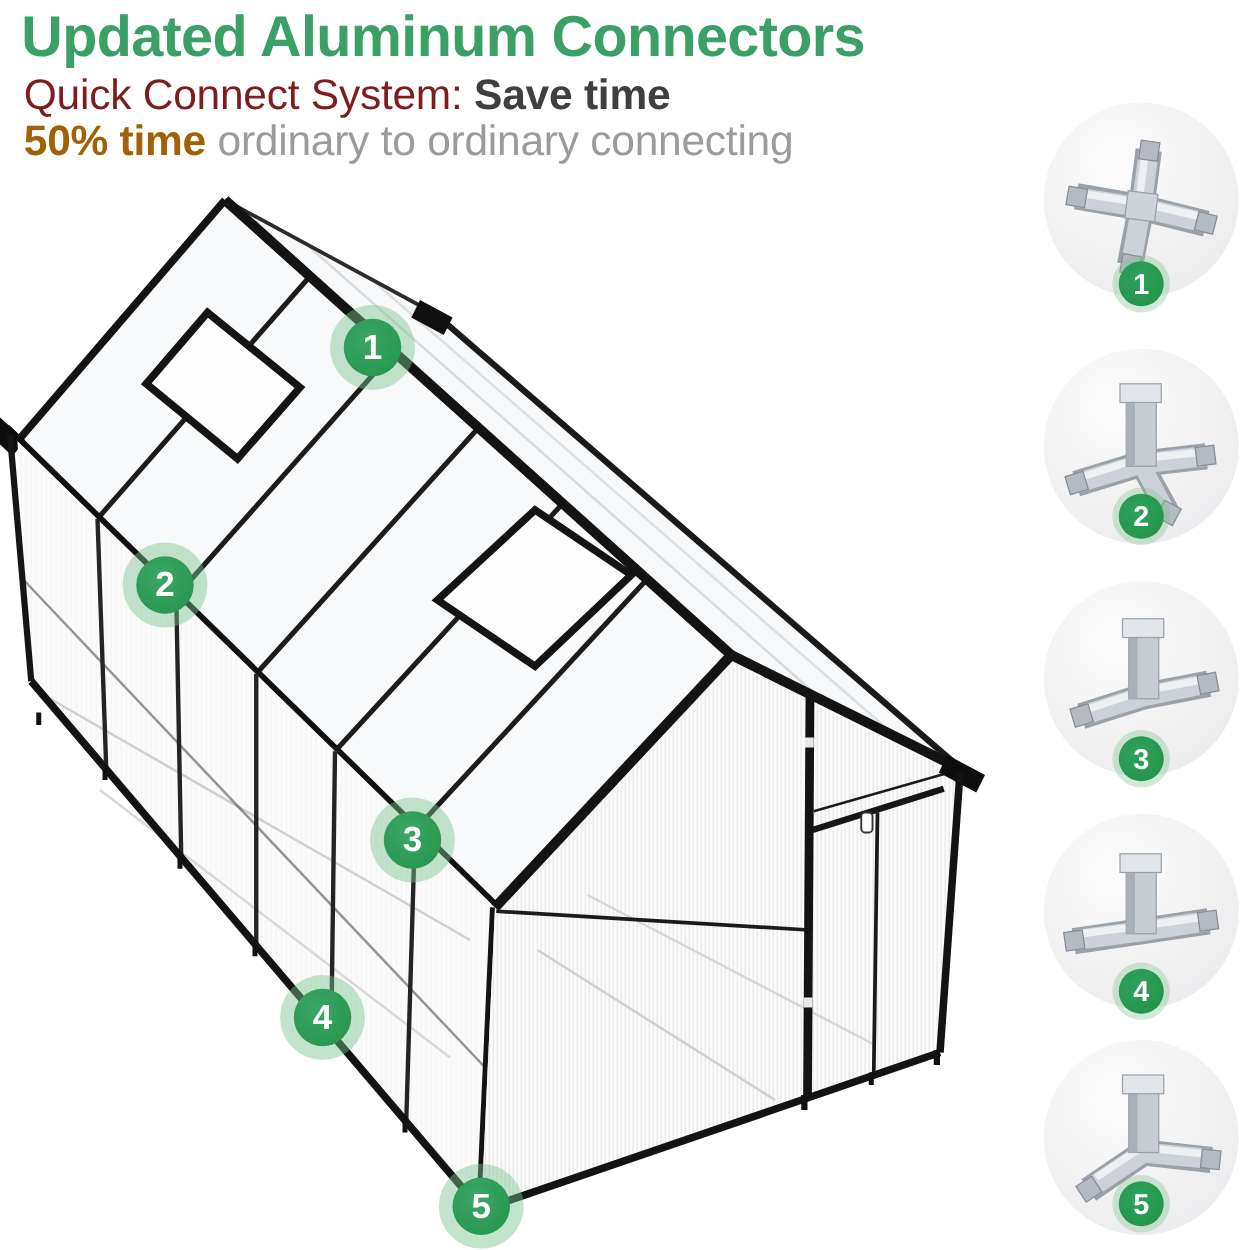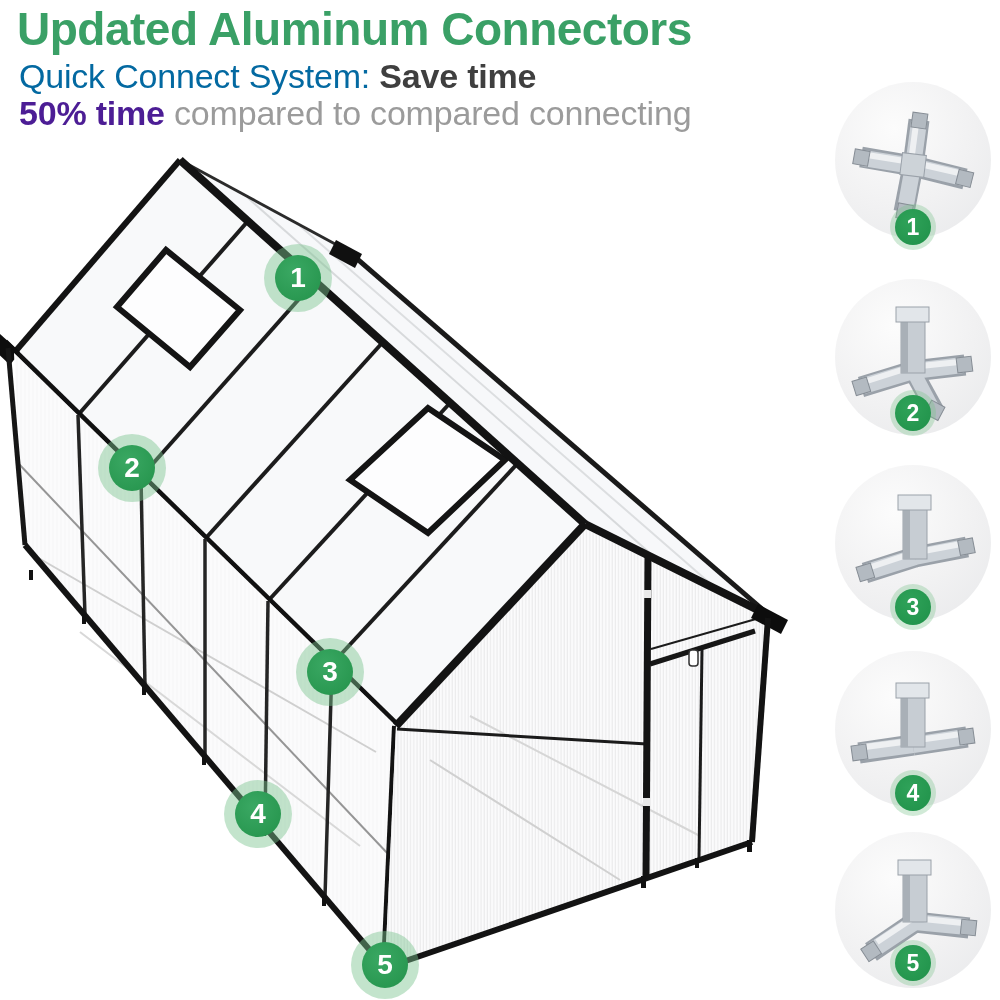--- a/index.html
+++ b/index.html
@@ -33,24 +33,24 @@
 </style>
 </head>
 <body>
 
 <div class="canvas">
 
   <div class="header">
     <h1 class="title" style="color:#3aa066;">Updated Aluminum Connectors</h1>
     <div class="subtitle">
       <div>
-        <span class="seg-gray" style="color:#0369a1;">Quick Connect System: </span><span class="seg-bold" style="color:#3f3f3f;">Save time</span>
+        <span class="seg-gray" style="color:#7f1d1d;">Quick Connect System: </span><span class="seg-bold" style="color:#3f3f3f;">Save time</span>
       </div>
       <div>
-        <span class="seg-bold" style="color:#4c1d95;">50% time</span><span class="seg-gray" style="color:#9b9b9b;"> compared to compared connecting</span>
+        <span class="seg-bold" style="color:#a16207;">50% time</span><span class="seg-gray" style="color:#9b9b9b;"> ordinary to ordinary connecting</span>
       </div>
     </div>
   </div>
 
   <svg class="scene" viewBox="0 0 1000 1000">
     <defs>
       <pattern id="vstripe" width="4" height="8" patternUnits="userSpaceOnUse">
         <rect width="4" height="8" fill="#fbfbfc"></rect>
         <line x1="1" y1="0" x2="1" y2="8" stroke="rgba(0,0,0,0.05)" stroke-width="1"></line>
       </pattern>

